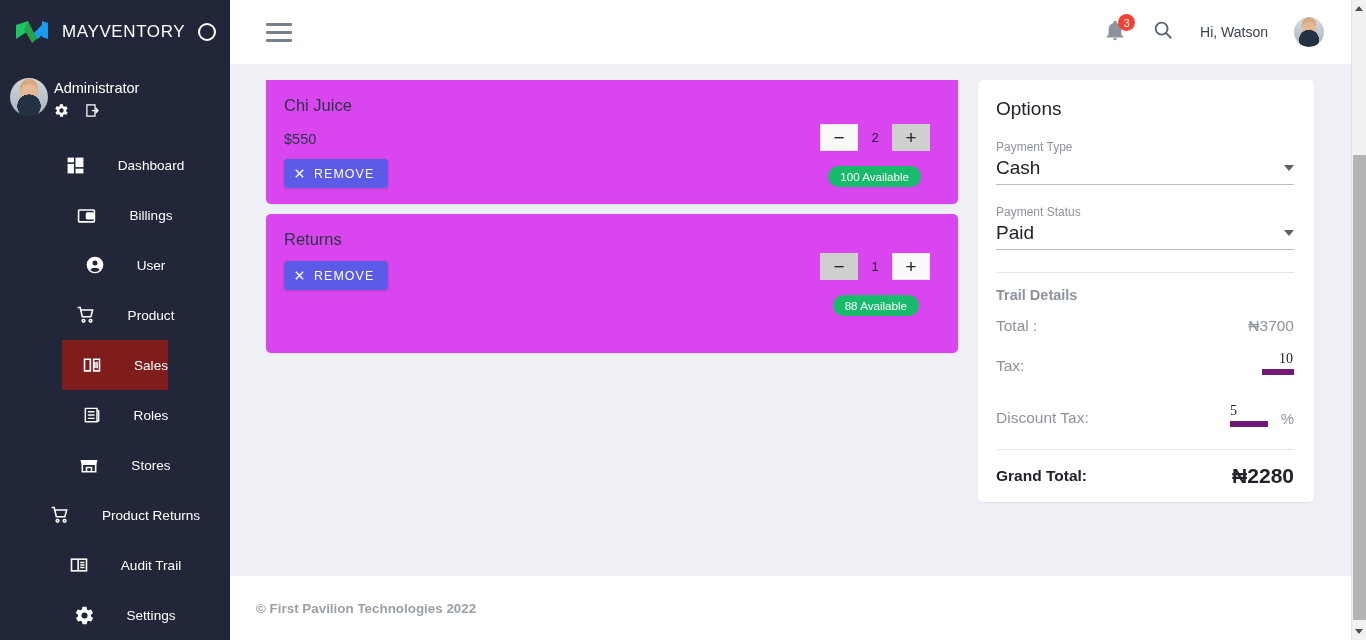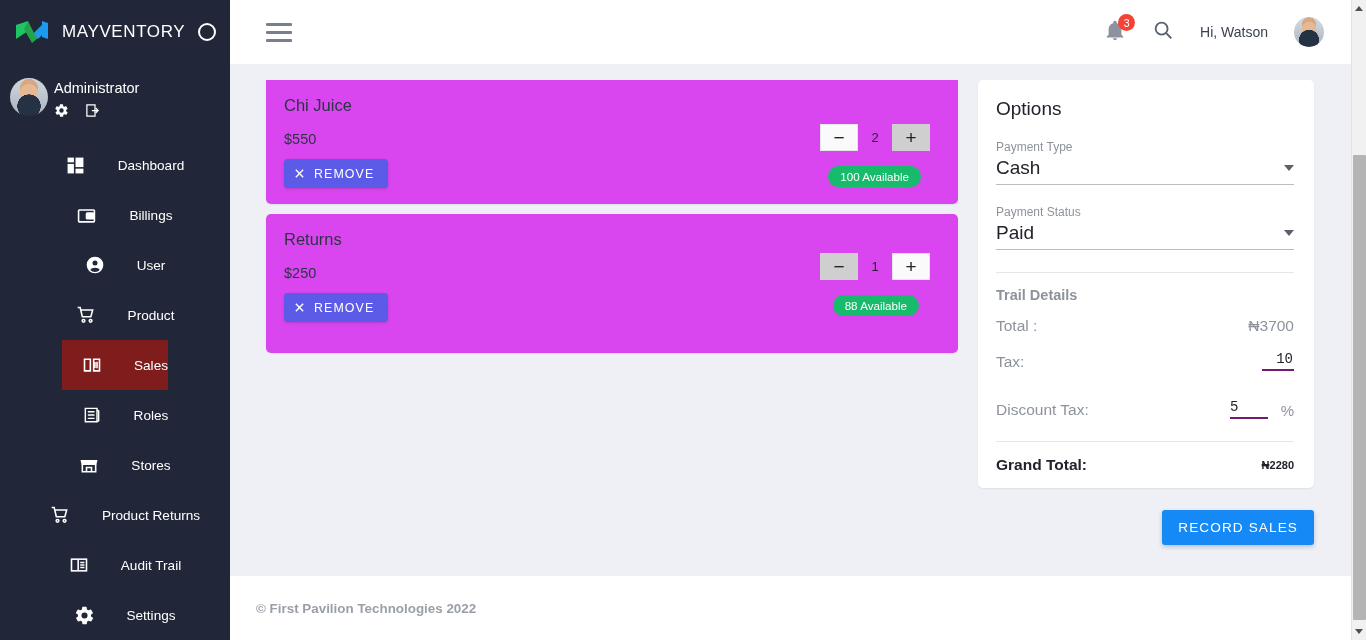--- a/index.html
+++ b/index.html
@@ -136,28 +136,28 @@
   .select-val { font-size: 19px; color: #20232b; }
   .caret { margin-left: auto; width: 0; height: 0;
     border-left: 5px solid transparent; border-right: 5px solid transparent;
     border-top: 6px solid #5c6069; }
   .hr { border: none; border-top: 1px solid #e4e6ea; margin: 22px 0 14px; }
   .price-head { font-size: 14.5px; color: #8d929c; font-weight: bold; margin-bottom: 14px; }
   .price-row { display: flex; align-items: flex-end; margin-bottom: 16px; }
   .price-lbl { font-size: 15.5px; color: #8d929c; }
   .price-val { margin-left: auto; font-size: 15.5px; color: #8d929c; }
   .mini-input {
-    width: 32px; border: none; border-bottom: 2px solid #701a75; background: transparent;
+    width: 32px; border: none; border-bottom: 6px solid #701a75; background: transparent;
     text-align: right; font-size: 14px; color: #20232b; padding: 0 1px 2px 0;
-    font-family: Liberation Mono, monospace; outline: none;
+    font-family: Liberation Serif, serif; outline: none;
   }
   .pct { font-size: 15px; color: #8d929c; width: 26px; text-align: right; }
   .grand-row { display: flex; align-items: center; }
   .grand-lbl { font-size: 15.5px; color: #20232b; font-weight: bold; }
-  .grand-val { margin-left: auto; font-size: 11px; color: #20232b; font-weight: bold; }
+  .grand-val { margin-left: auto; font-size: 21px; color: #20232b; font-weight: bold; }
   .record-wrap { display: flex; justify-content: flex-end; margin-top: 22px; }
   .record-btn {
     background: #1589f5; color: #fff; border: none; border-radius: 3px;
     height: 35px; padding: 0 16px; font-size: 13.6px; letter-spacing: 1.1px;
     font-weight: 500; cursor: pointer; box-shadow: 0 2px 4px rgba(16,24,40,.22);
     font-family: "Liberation Sans", sans-serif;
   }
 
   .footer {
     height: 64px; background: #fff; display: flex; align-items: center;
@@ -368,21 +368,20 @@
           <div class="stepper" style="top:44px; right:28px;">
             <div class="sbtn">−</div>
             <div class="qty">2</div>
             <div class="sbtn active-state">+</div>
           </div>
           <div class="avail-pill" style="top:86px; right:37px;margin-left:26px;">100 Available</div>
         </section>
 
         <section class="prod-card">
           <div class="prod-name">Returns</div>
-          <div class="prod-price">$250</div>
           <button class="remove-btn">
             <svg width="11" height="11" viewBox="0 0 24 24" stroke="#fff" stroke-width="3">
               <path d="M4 4l16 16M20 4L4 20"></path>
             </svg>
             <span>REMOVE</span>
           </button>
           <div class="stepper" style="top:39px; right:28px;">
             <div class="sbtn active-state">−</div>
             <div class="qty">1</div>
             <div class="sbtn">+</div>
@@ -435,23 +434,20 @@
           </div>
 
           <hr class="hr" style="margin:16px 0 14px;">
 
           <div class="grand-row">
             <span class="grand-lbl">Grand Total:</span>
             <span class="grand-val">₦2280</span>
           </div>
         </div>
 
-        <div class="record-wrap">
-          <button class="record-btn">RECORD SALES</button>
-        </div>
       </div>
 
     </main>
 
     <footer class="footer">
       <span class="footer-text">© First Pavilion Technologies 2022</span>
     </footer>
 
     <div class="vscroll">
       <span class="arrow-up"></span>

